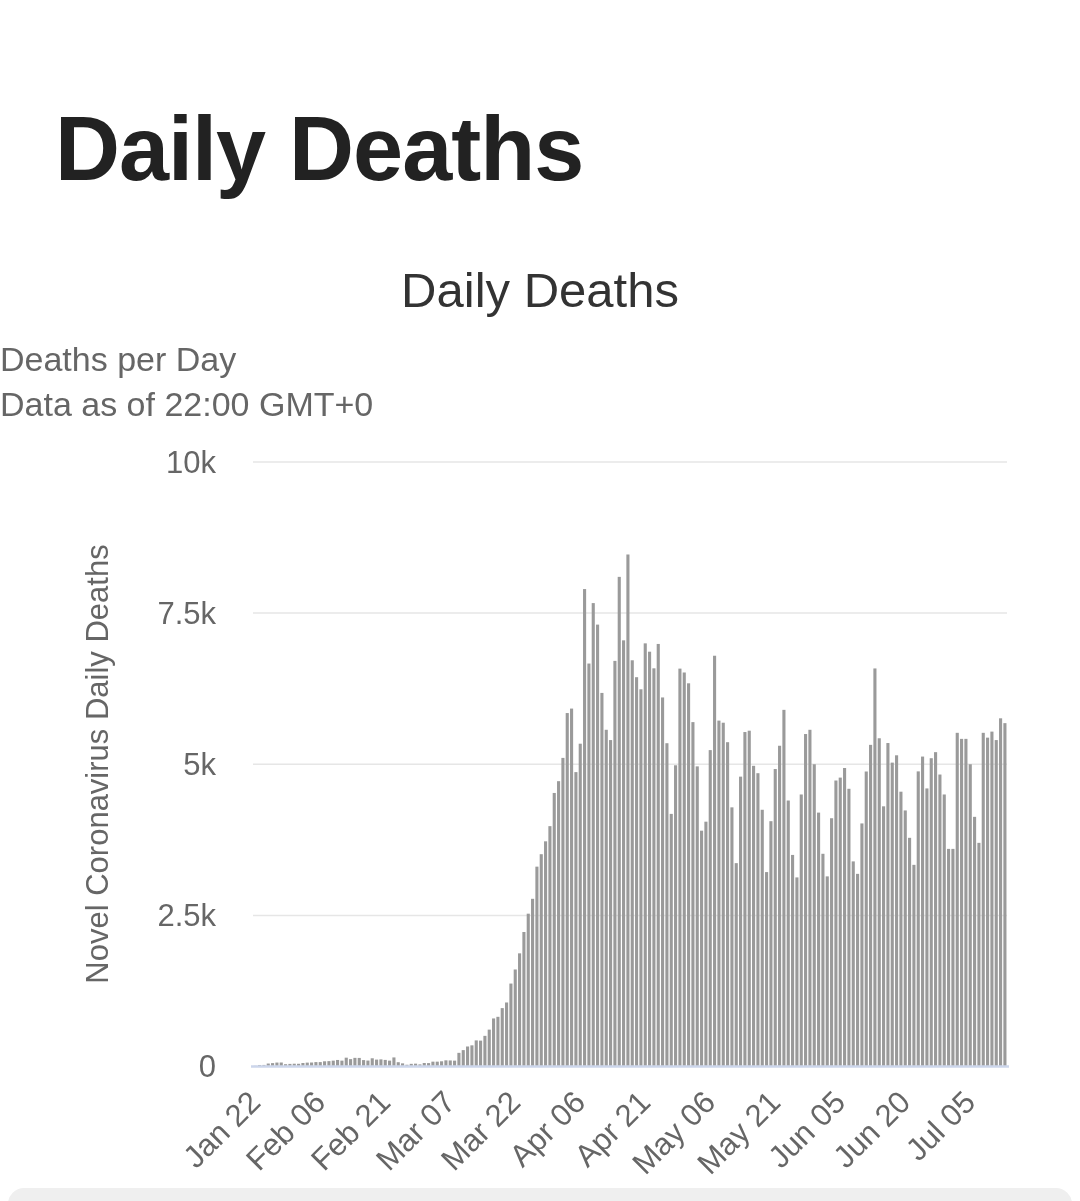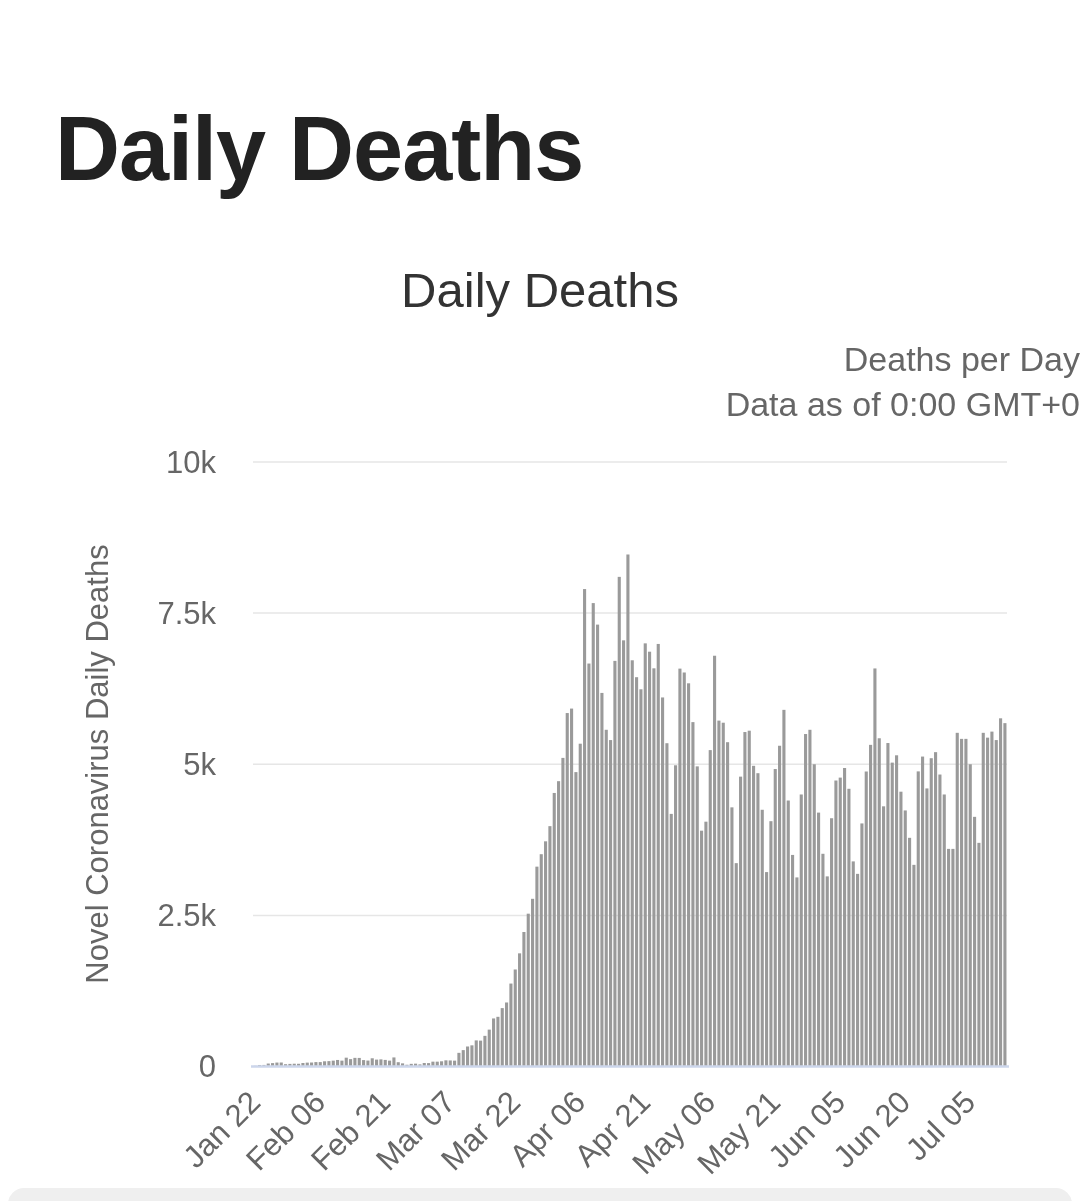--- a/index.html
+++ b/index.html
@@ -23,21 +23,21 @@
     position:absolute;
     top:262px;left:0;width:1080px;
     text-align:center;
     font-size:49px;
     color:#333333;
     white-space:nowrap;
   }
   .chart-subtitle{
     position:absolute;
     top:337px;left:0;width:1080px;
-    text-align:right;
+    text-align:left;
     font-size:34px;
     line-height:45px;
     color:#666666;
   }
   svg.plot{
     position:absolute;left:0;top:0;
   }
   .ytitle{
     fill:#666666;
     font-size:31px;
@@ -58,21 +58,21 @@
 </style>
 </head>
 <body>
 
 <h1 class="page-title">Daily Deaths</h1>
 
 <section>
   <div class="chart-title">Daily Deaths</div>
   <div class="chart-subtitle">
     <div>Deaths per Day</div>
-    <div>Data as of 0:00 GMT+0</div>
+    <div>Data as of 22:00 GMT+0</div>
   </div>
 
   <svg id="plot" class="plot" width="1080" height="1201" viewBox="0 0 1080 1201">
     <text class="ytitle" x="108" y="764" text-anchor="middle" transform="rotate(-90 108 764)">Novel Coronavirus Daily Deaths</text>
   <text class="ylab" x="216" y="1066.5" dy="0.35em" text-anchor="end">0</text>
       <line x1="253" x2="1007" y1="915.4" y2="915.4" stroke="#e6e6e6" stroke-width="1.5"></line>
       <text class="ylab" x="216" y="915.4" dy="0.35em" text-anchor="end">2.5k</text>
       <line x1="253" x2="1007" y1="764.3" y2="764.3" stroke="#e6e6e6" stroke-width="1.5"></line>
       <text class="ylab" x="216" y="764.3" dy="0.35em" text-anchor="end">5k</text>
       <line x1="253" x2="1007" y1="613.1" y2="613.1" stroke="#e6e6e6" stroke-width="1.5"></line>

